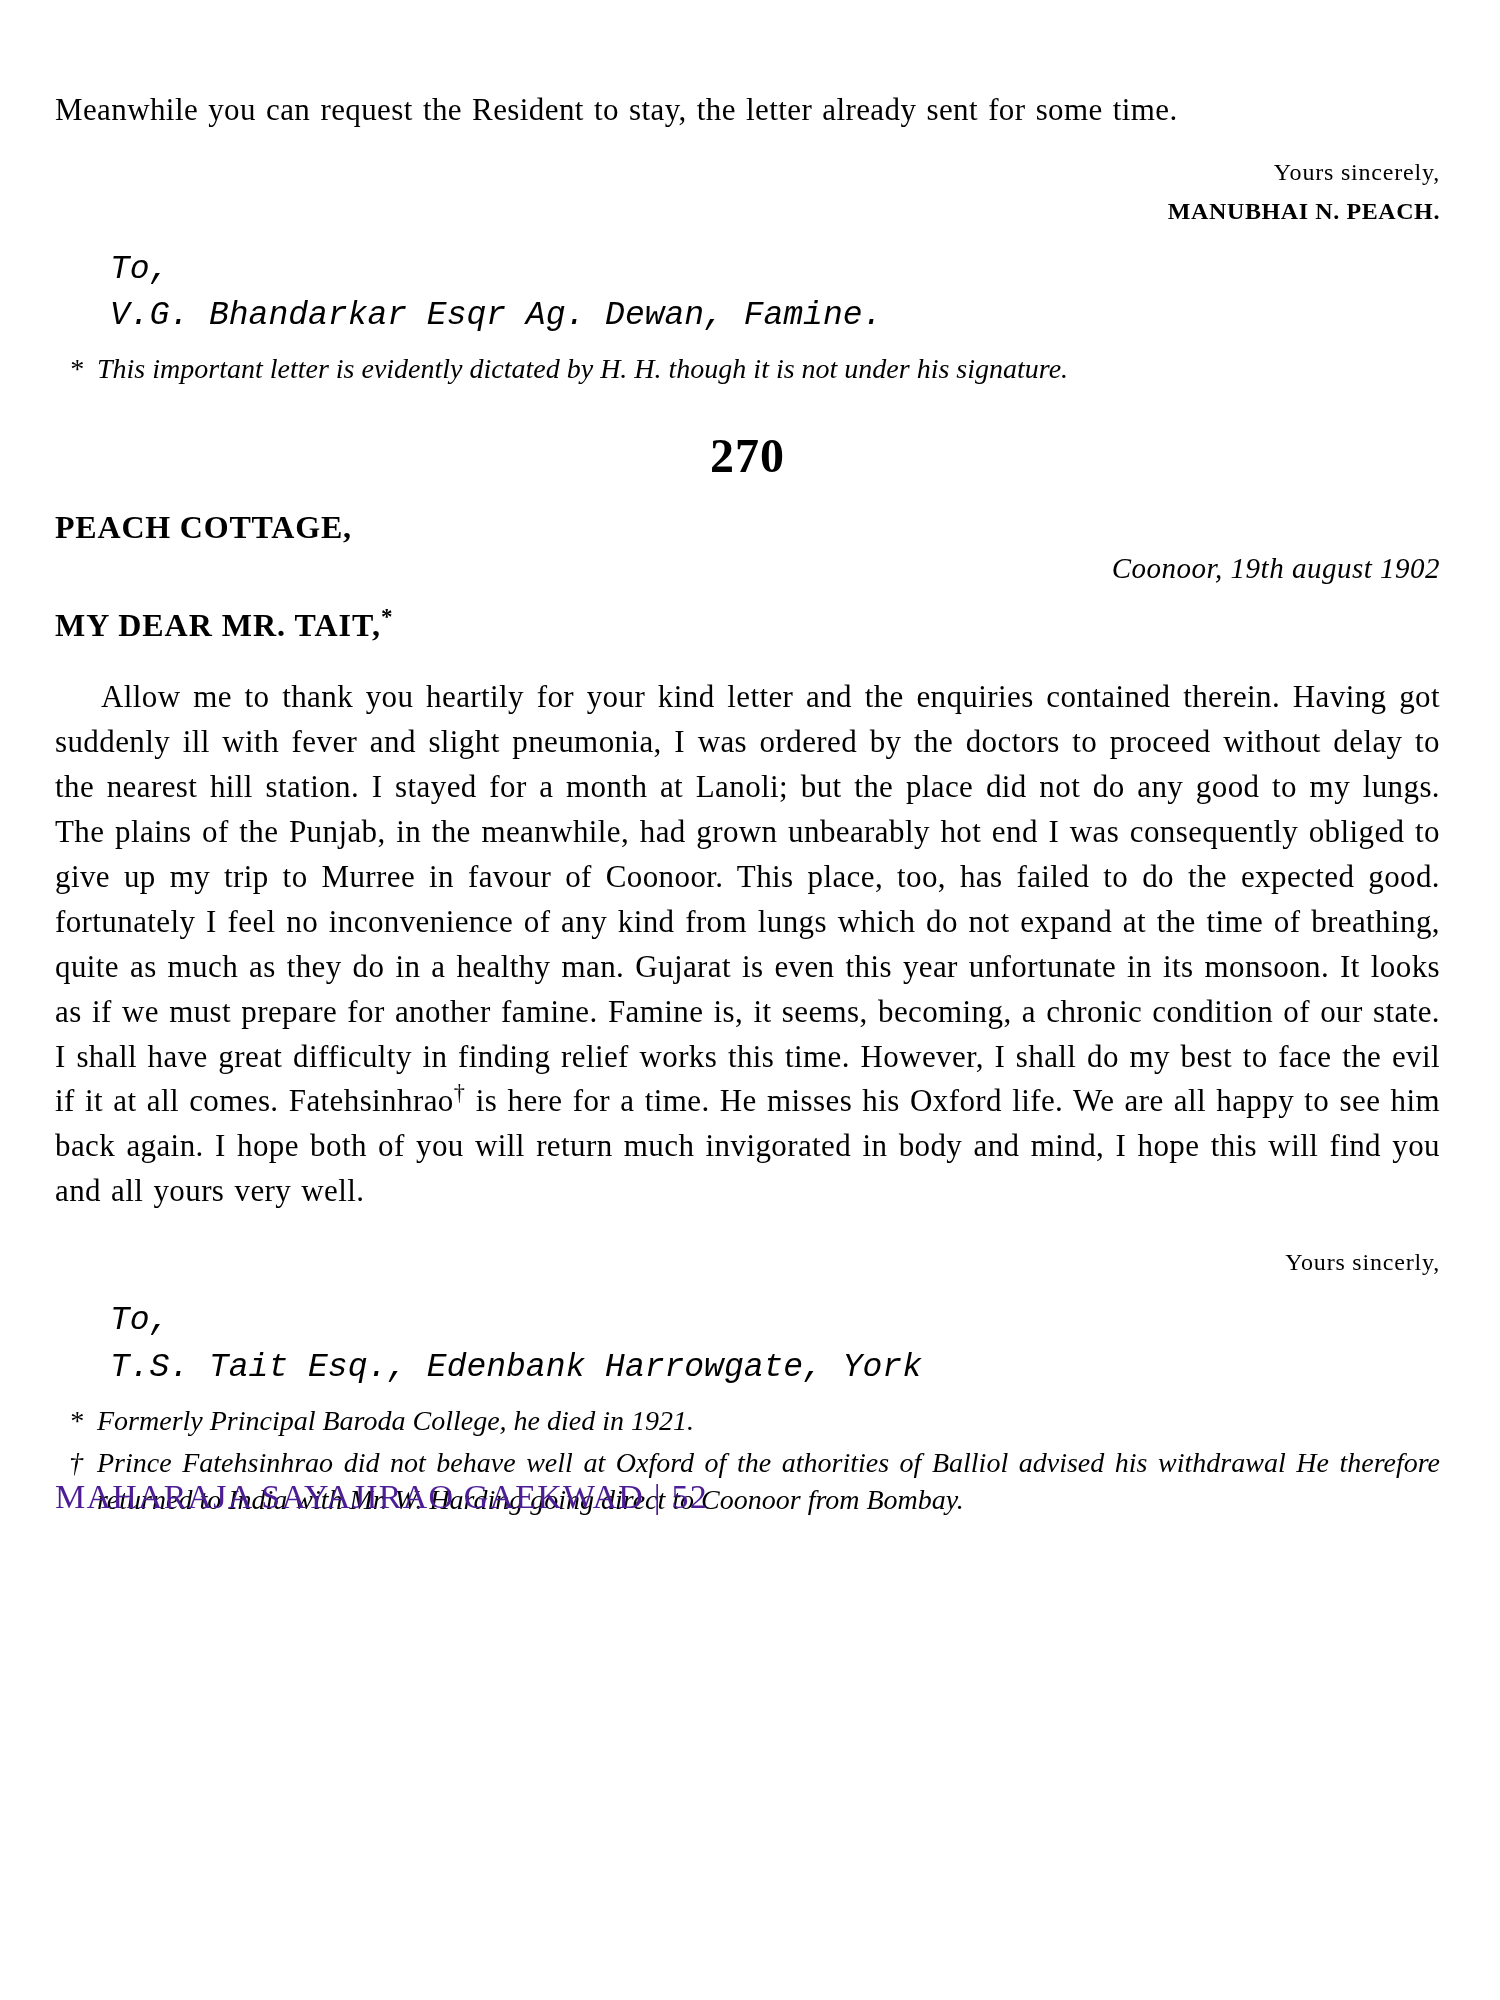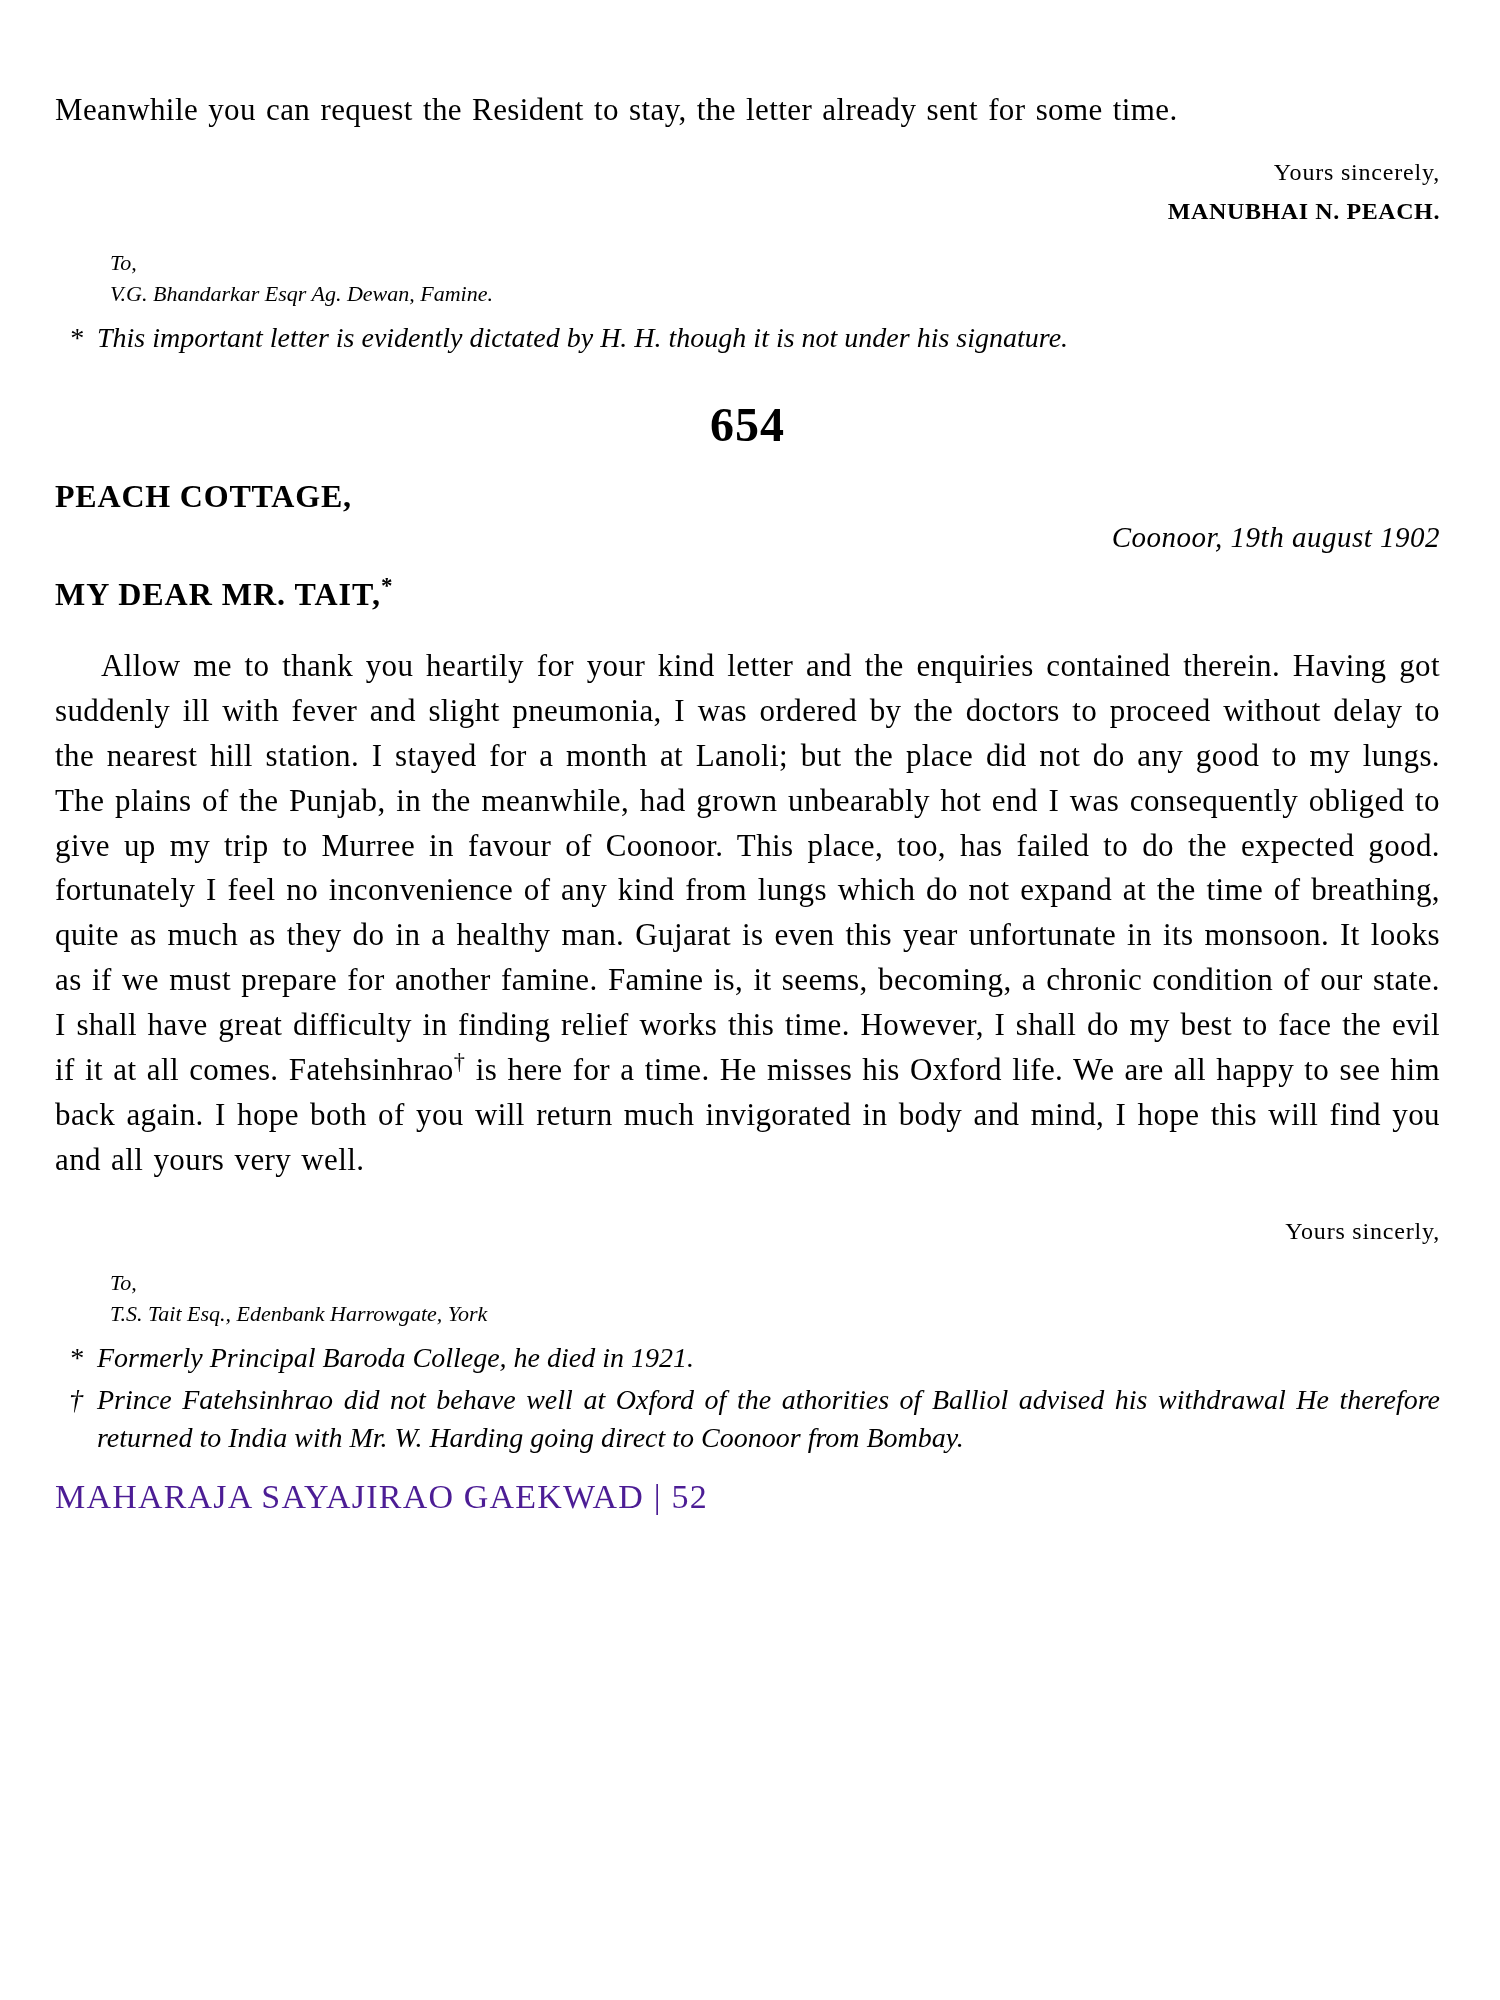--- a/index.html
+++ b/index.html
@@ -39,23 +39,24 @@
     margin-top: 22px;
   }
   .signoff .name {
     font-weight: bold;
     letter-spacing: 0.6px;
     display: block;
     margin-top: 4px;
   }
   .addressee {
     font-style: italic;
-    font-size: 22px;
+    font-size: 33px;
     line-height: 1.42;
     margin: 18px 0 0 55px;
+    font-family: Liberation Mono, monospace;
   }
   .footnotes {
     margin-top: 10px;
   }
   .footnote {
     display: flex;
     font-style: italic;
     font-size: 28px;
     line-height: 1.35;
     margin-bottom: 4px;
@@ -132,21 +133,21 @@
 
     <div class="footnotes">
       <div class="footnote">
         <span class="marker">*</span>
         <span class="fn-text">This important letter is evidently dictated by H. H. though it is not under his signature.</span>
       </div>
     </div>
   </div>
 
   <div>
-    <div class="letter-number">654</div>
+    <div class="letter-number">270</div>
 
     <div class="place">PEACH COTTAGE,</div>
 
     <div class="date">Coonoor, 19th august 1902</div>
 
     <div class="salutation">
       <span>MY DEAR MR. TAIT,</span><sup class="fn">*</sup>
     </div>
 
     <p class="body-text letter-body">

